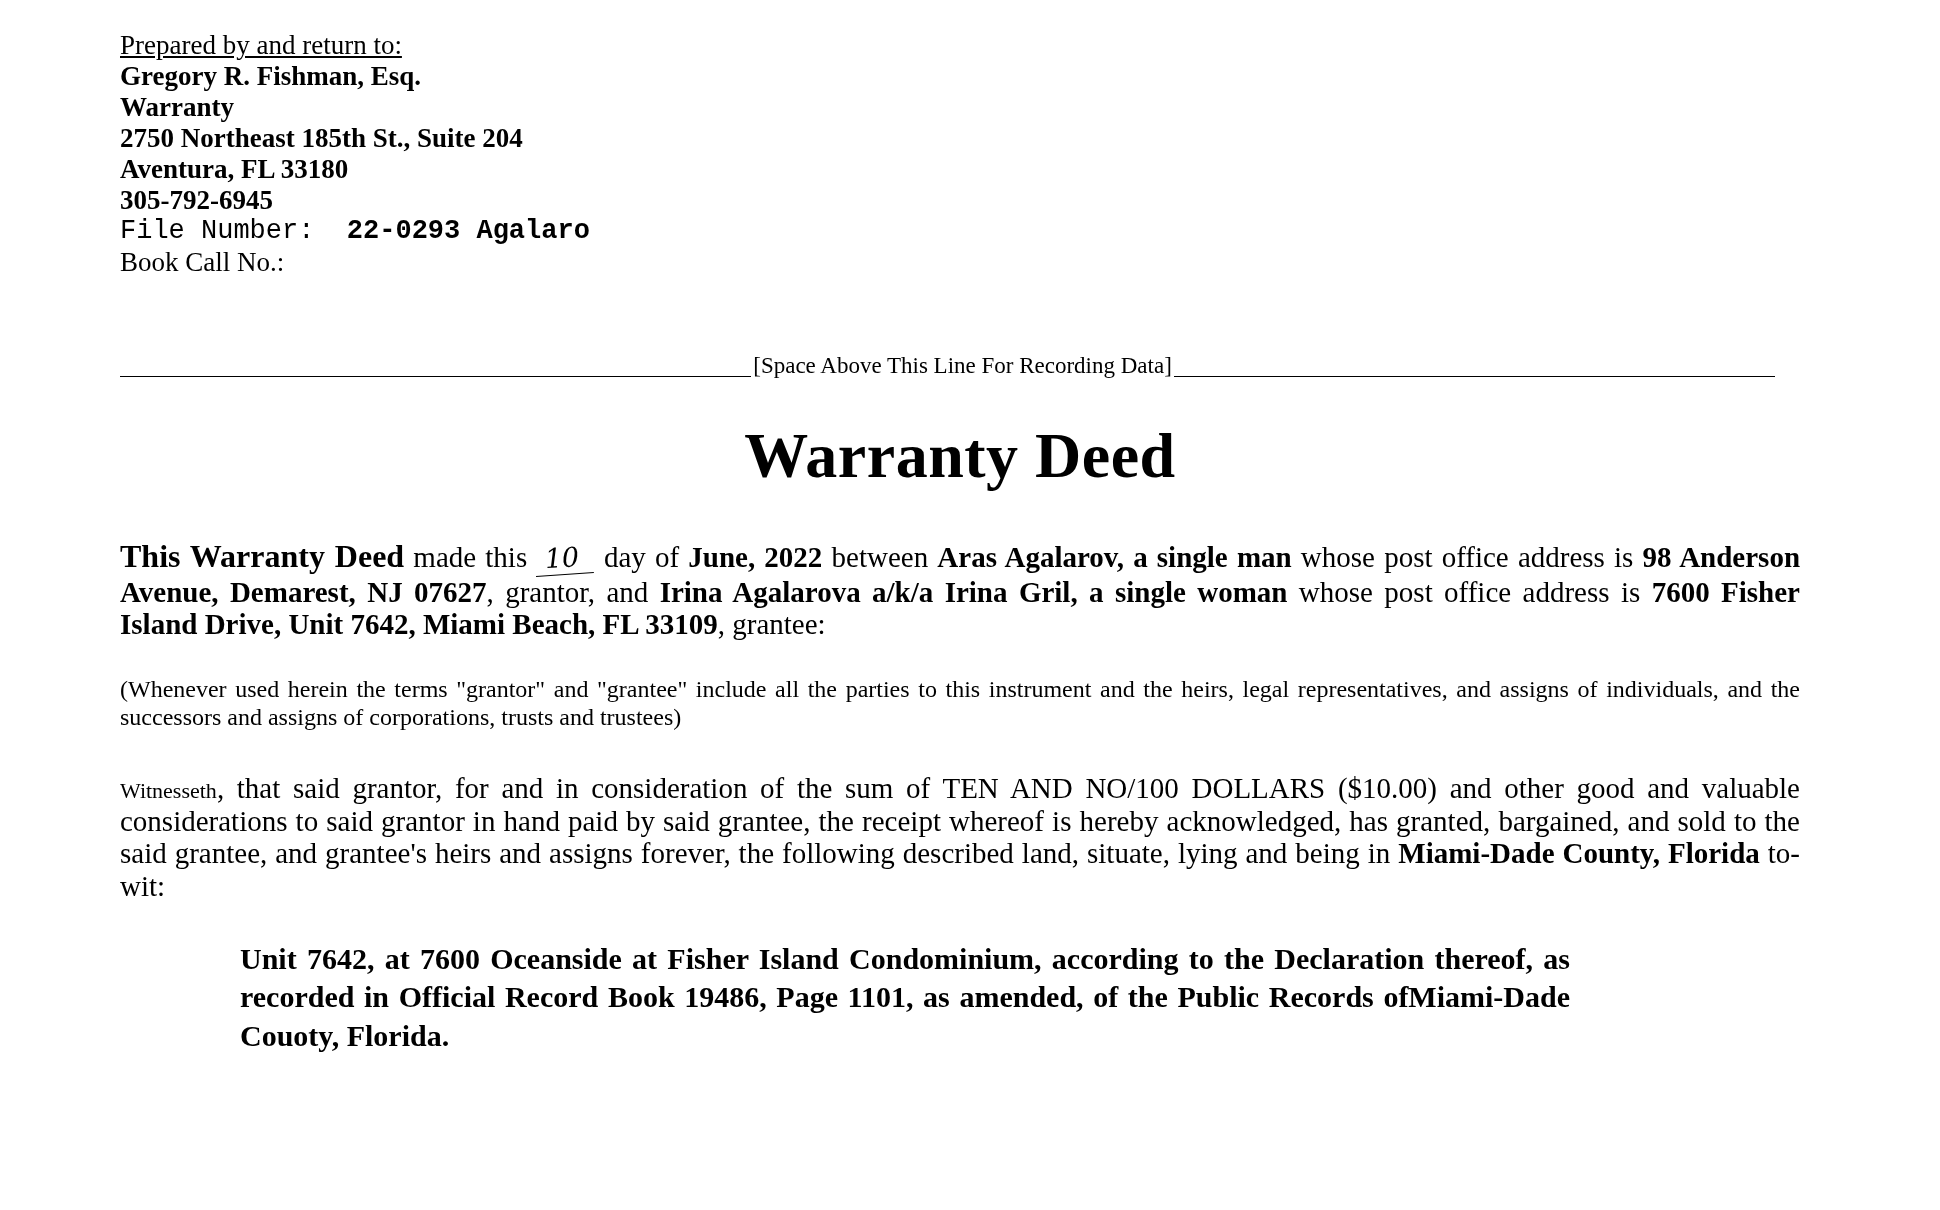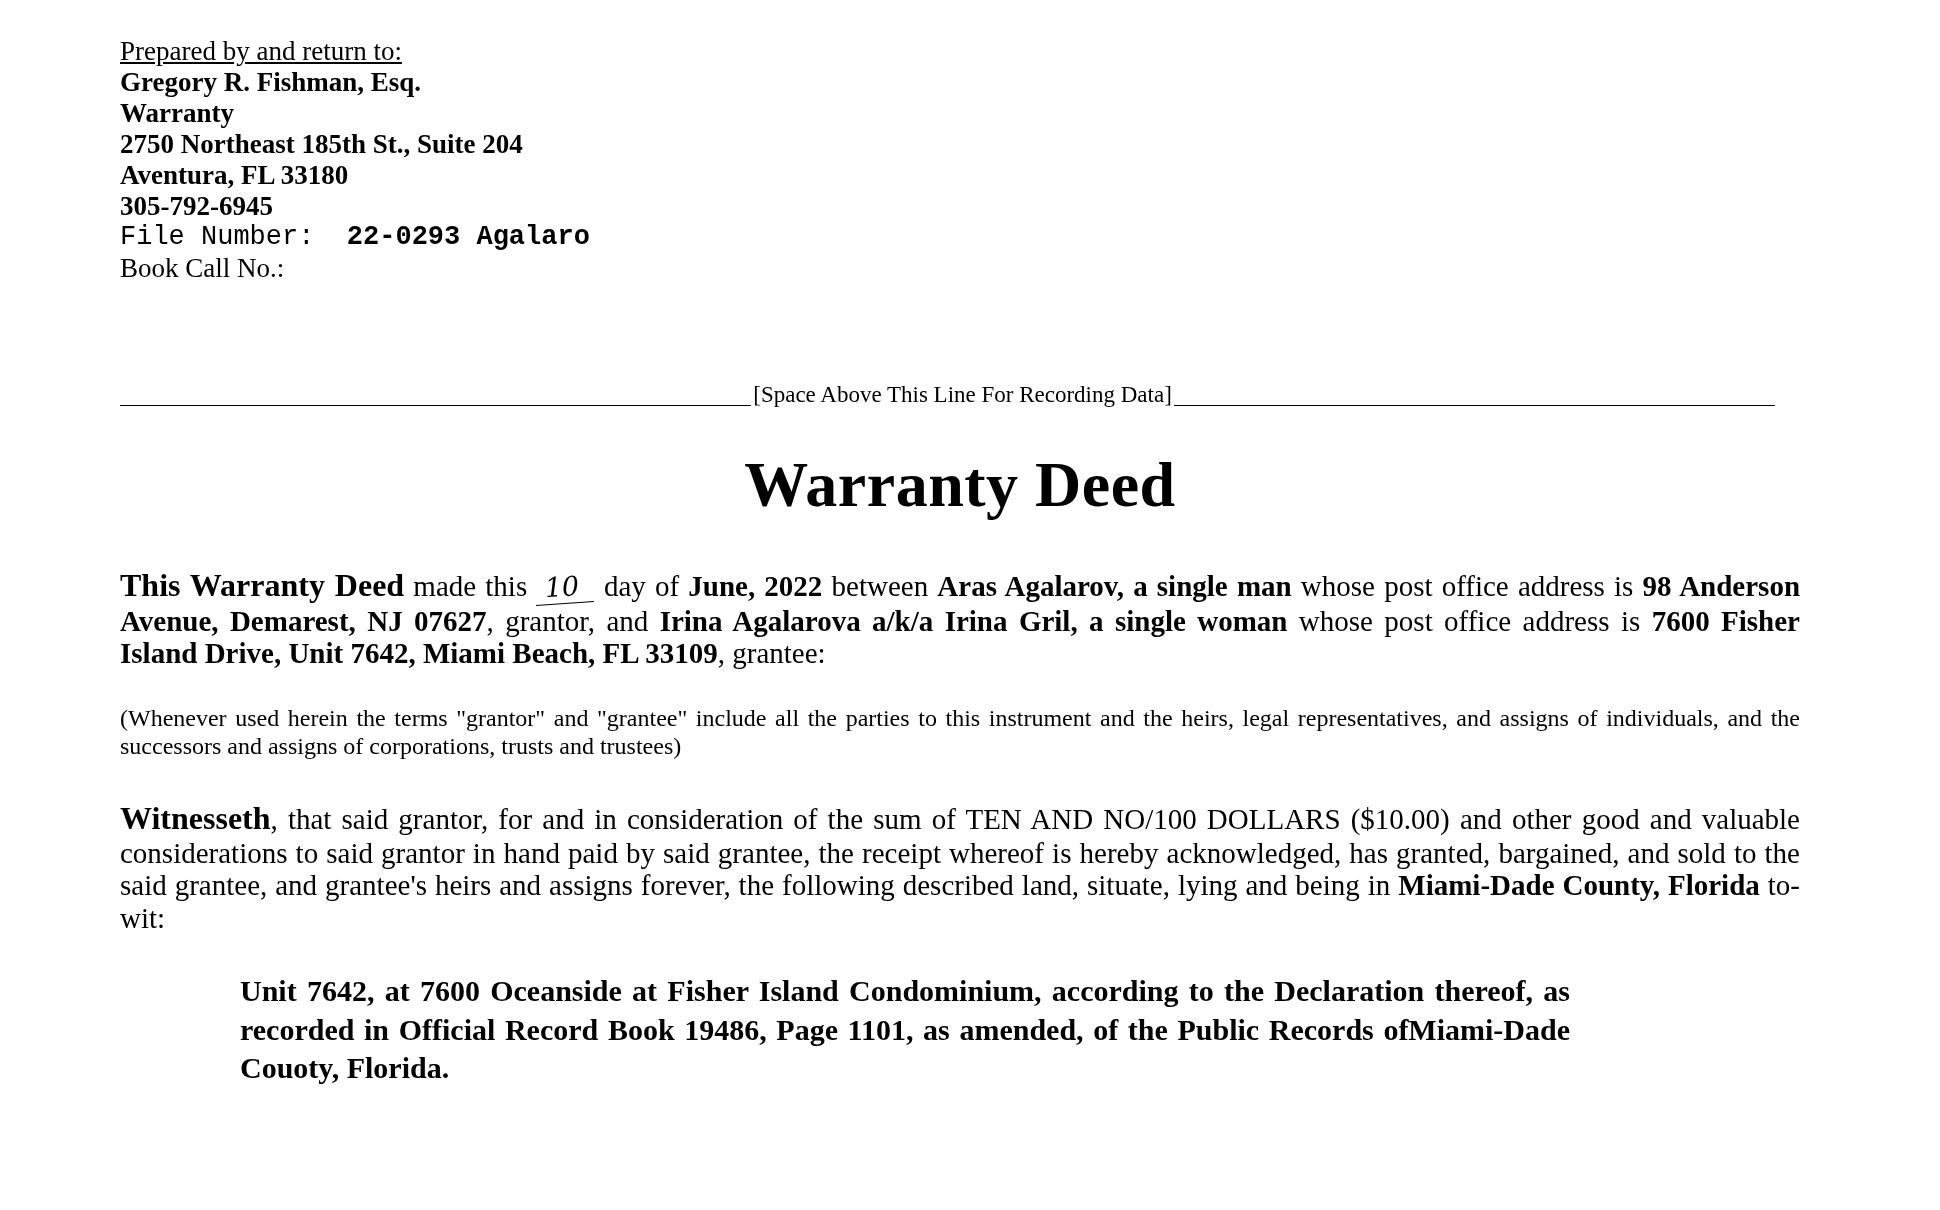--- a/index.html
+++ b/index.html
@@ -16,21 +16,21 @@
   }
   .page {
     position: relative;
     width: 1940px;
     height: 1210px;
     background: #ffffff;
   }
   .doc-body {
     position: absolute;
     left: 120px;
-    top: 36px;
+    top: 30px;
     width: 1680px;
   }
 
   
   .return-block {
     font-size: 27px;
     line-height: 1.15;
   }
   .return-block .line {
     white-space: pre;
@@ -43,21 +43,21 @@
 
   .filenum {
     white-space: pre;
     font-family: Liberation Mono, monospace;
   }
   .filenum .lbl { font-weight: normal; }
   .filenum .val { font-weight: bold; }
 
   
   .recording-line {
-    margin-top: 99px;
+    margin-top: 76px;
     display: flex;
     align-items: flex-end;
     width: 1655px;
   }
   .recording-line .rule {
     flex: 1 1 auto;
     border-bottom: 1.5px solid #000;
     height: 18px;
   }
   .recording-line .rule.left { flex-grow: 1.05; }
@@ -84,22 +84,22 @@
     font-size: 29px;
     line-height: 1.12;
     text-align: justify;
   }
   .para.first { margin-top: 46px; }
   .lead {
     font-weight: bold;
     font-size: 32px;
   }
   .lead-sm {
-    font-weight: bold;
-    font-size: 32px;
+    font-weight: normal;
+    font-size: 22px;
   }
   .handwritten {
     font-family: "DejaVu Serif", serif;
     font-style: italic;
     font-size: 27px;
     border-bottom: 1.5px solid #000;
     padding: 0 14px 1px 10px;
     display: inline-block;
     transform: rotate(-4deg);
     transform-origin: center bottom;

